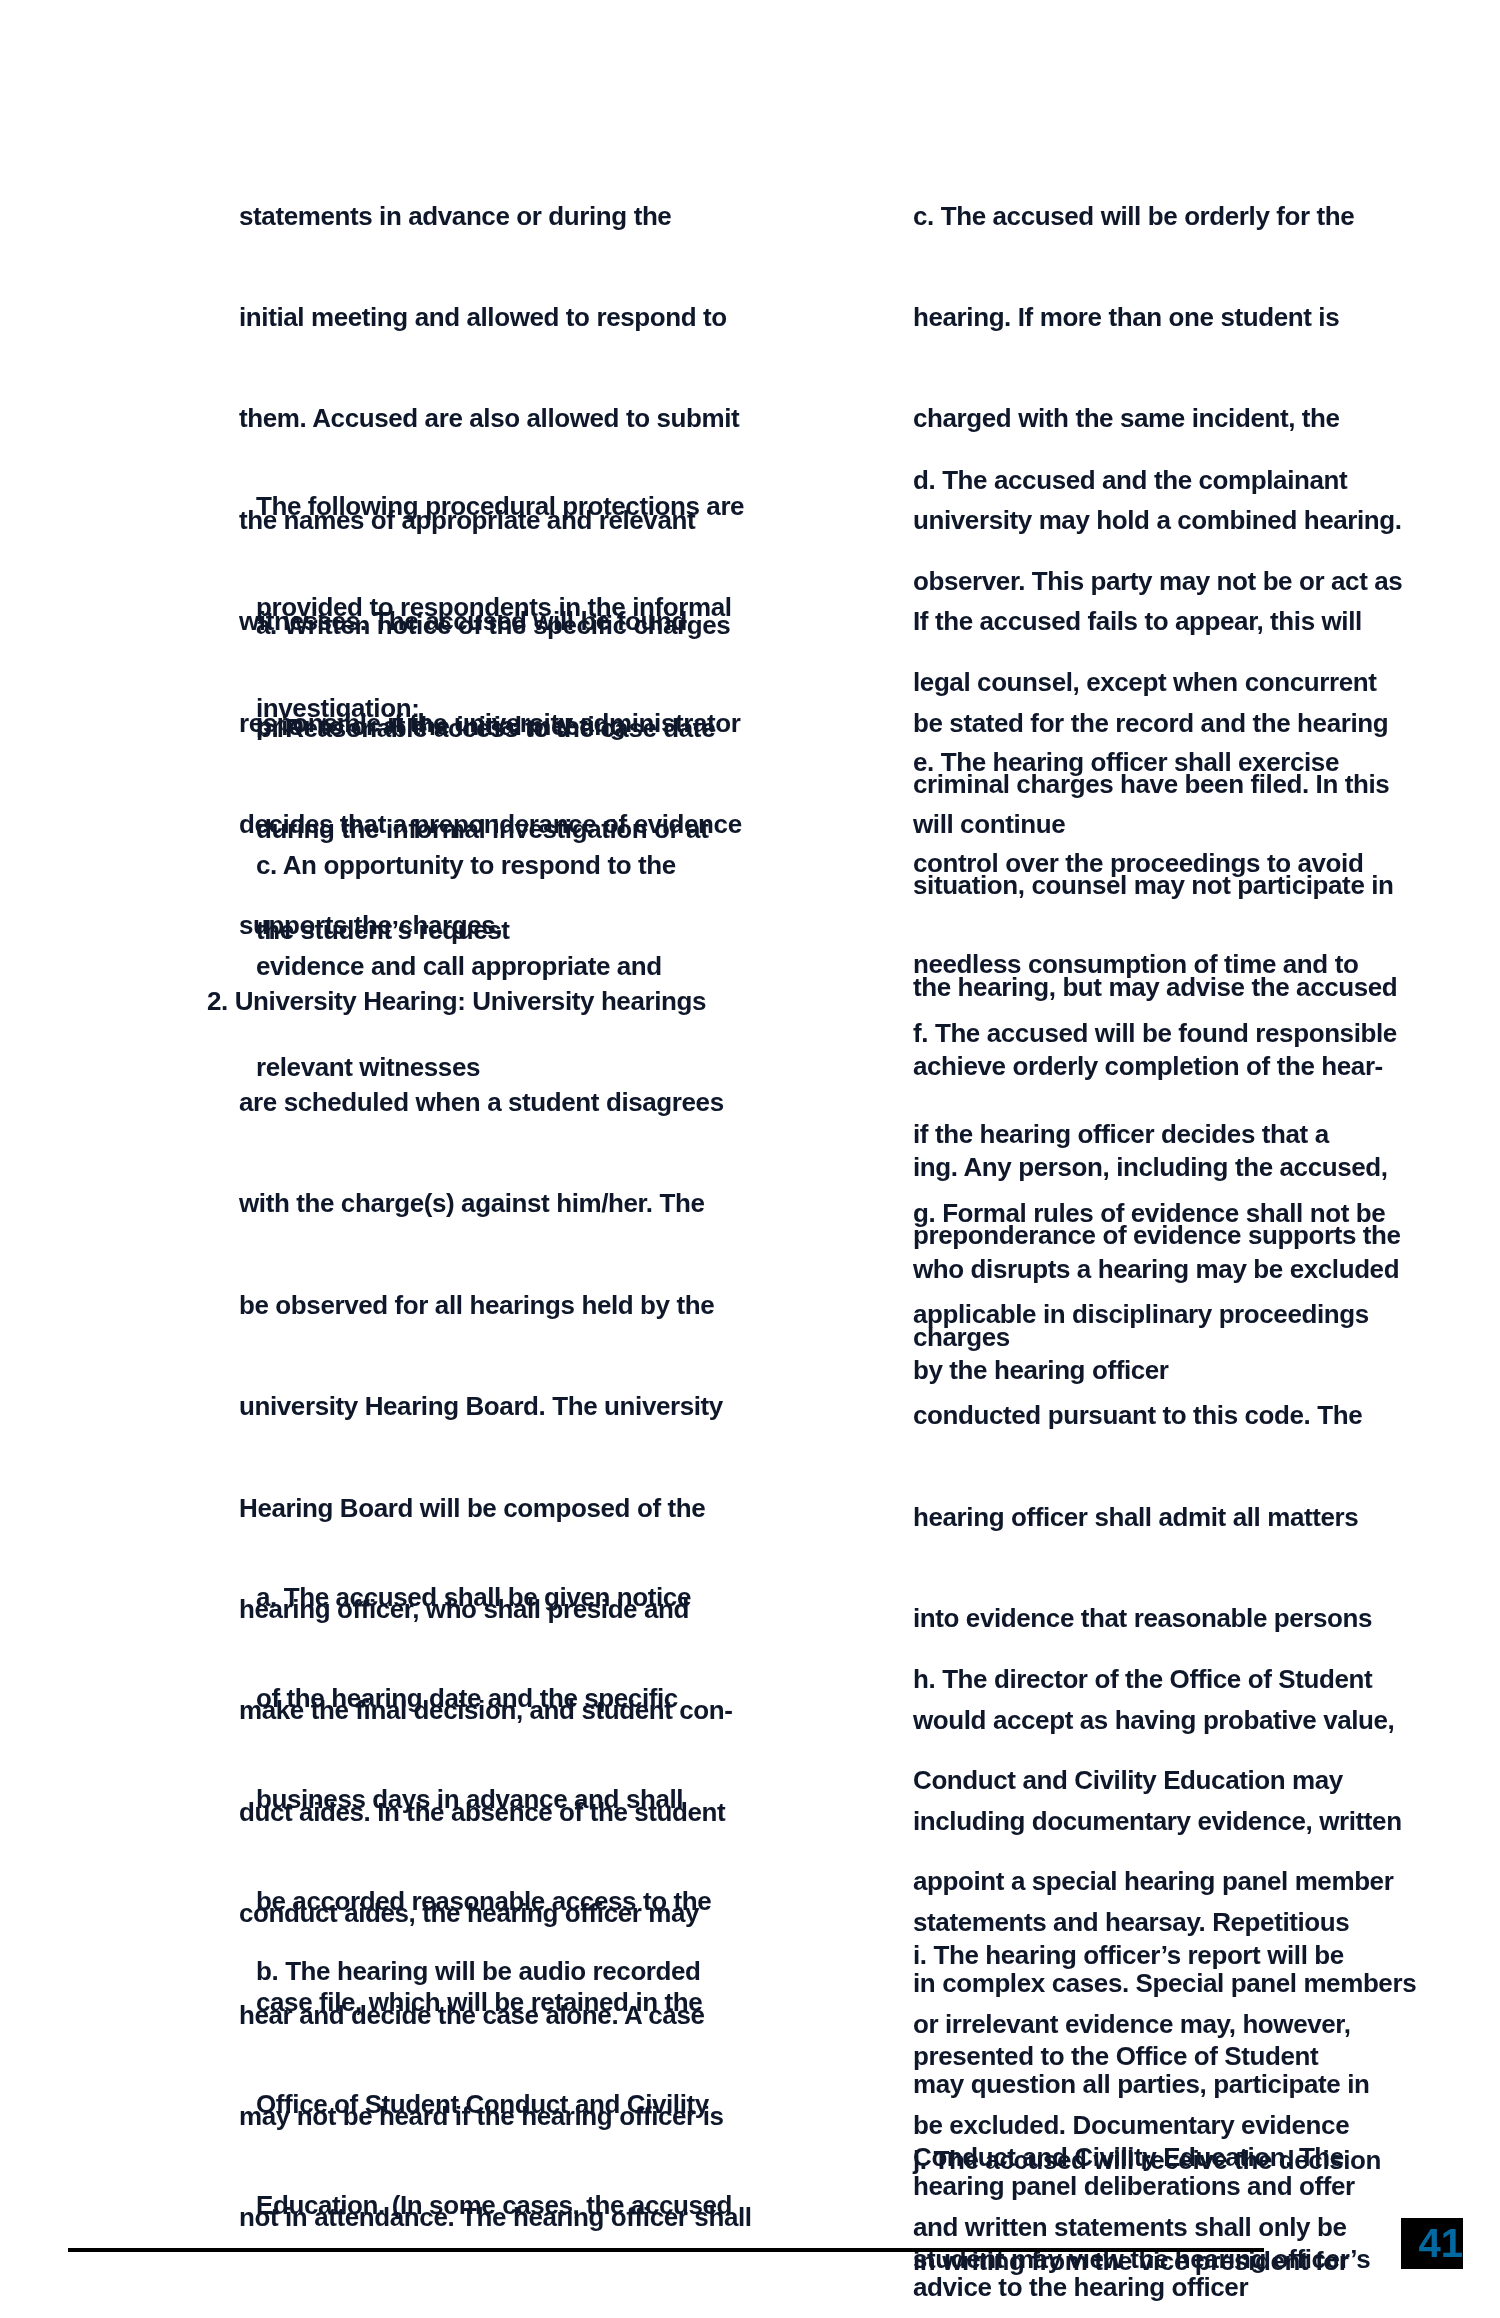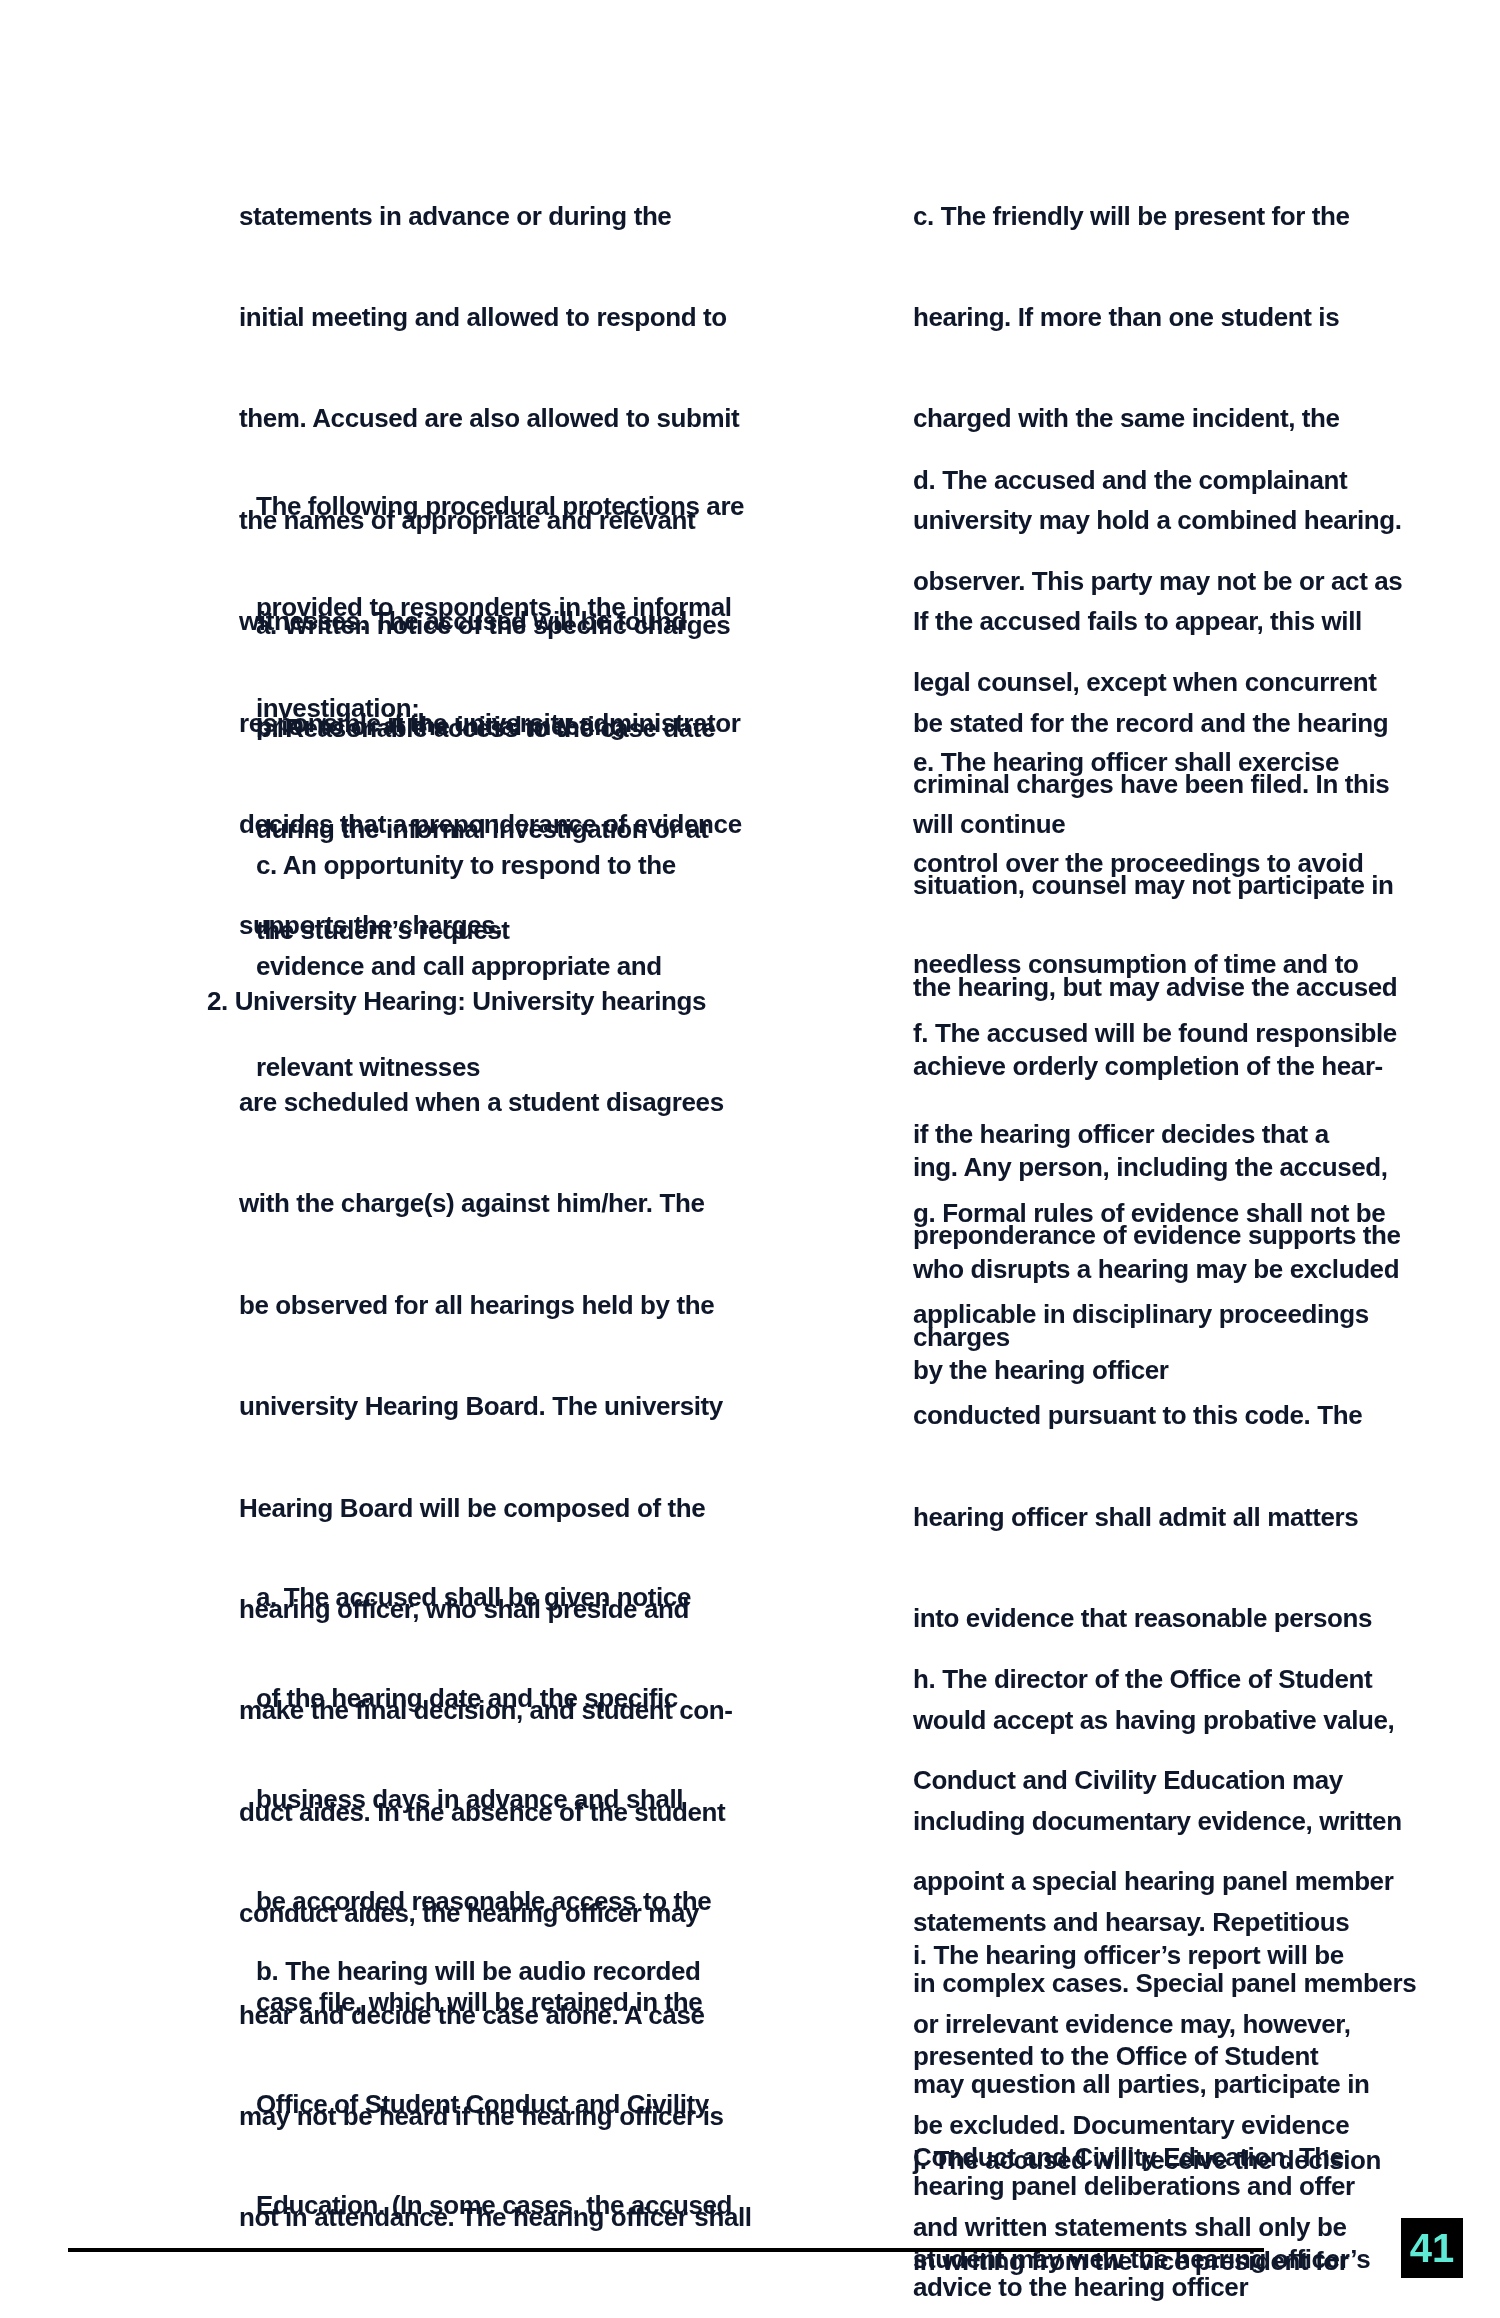--- a/index.html
+++ b/index.html
@@ -14,24 +14,24 @@
     line-height: 33.8px;
     color: #0f172a;
     white-space: pre;
     font-weight: bold;
   }
   .blk .ln { display: block; }
   .hang .ln { padding-left: 32px; }
   .hang .ln:first-child { padding-left: 0; }
   .rule { position: absolute; left: 68px; top: 2248px; width: 1196px; height: 4px; background: #000000; }
   .pgbox {
-    position: absolute; left: 1401px; top: 2218px; width: 62px; height: 60px;
-    background: #000000; color: #5eead4;
+    position: absolute; left: 1401px; top: 2218px; width: 62px; height: 51px;
+    background: #000000; color: #0369a1;
     font-family: "Liberation Sans", sans-serif; font-weight: bold; font-size: 40px;
-    display: flex; align-items: center; justify-content: center; letter-spacing: 0px;
+    display: flex; align-items: center; justify-content: flex-end; letter-spacing: 0px;
   }
 </style>
 </head>
 <body>
 
 <div class="page">
 
   <div class="blk" style="left:239px; top:132px;">
     <span class="ln">statements in advance or during the</span>
     <span class="ln">initial meeting and allowed to respond to</span>
@@ -95,21 +95,21 @@
     <span class="ln">Education. (In some cases, the accused</span>
     
     
   </div>
 
   <div class="blk" style="left:256px; top:1887px;">
     <span class="ln">b. The hearing will be audio recorded</span>
   </div>
 
   <div class="blk" style="left:913px; top:132px;">
-    <span class="ln">c. The friendly will be present for the</span>
+    <span class="ln">c. The accused will be orderly for the</span>
     <span class="ln">hearing. If more than one student is</span>
     <span class="ln">charged with the same incident, the</span>
     <span class="ln">university may hold a combined hearing.</span>
     <span class="ln">If the accused fails to appear, this will</span>
     <span class="ln">be stated for the record and the hearing</span>
     <span class="ln">will continue</span>
   </div>
 
   <div class="blk" style="left:913px; top:396px;">
     <span class="ln">d. The accused and the complainant</span>

